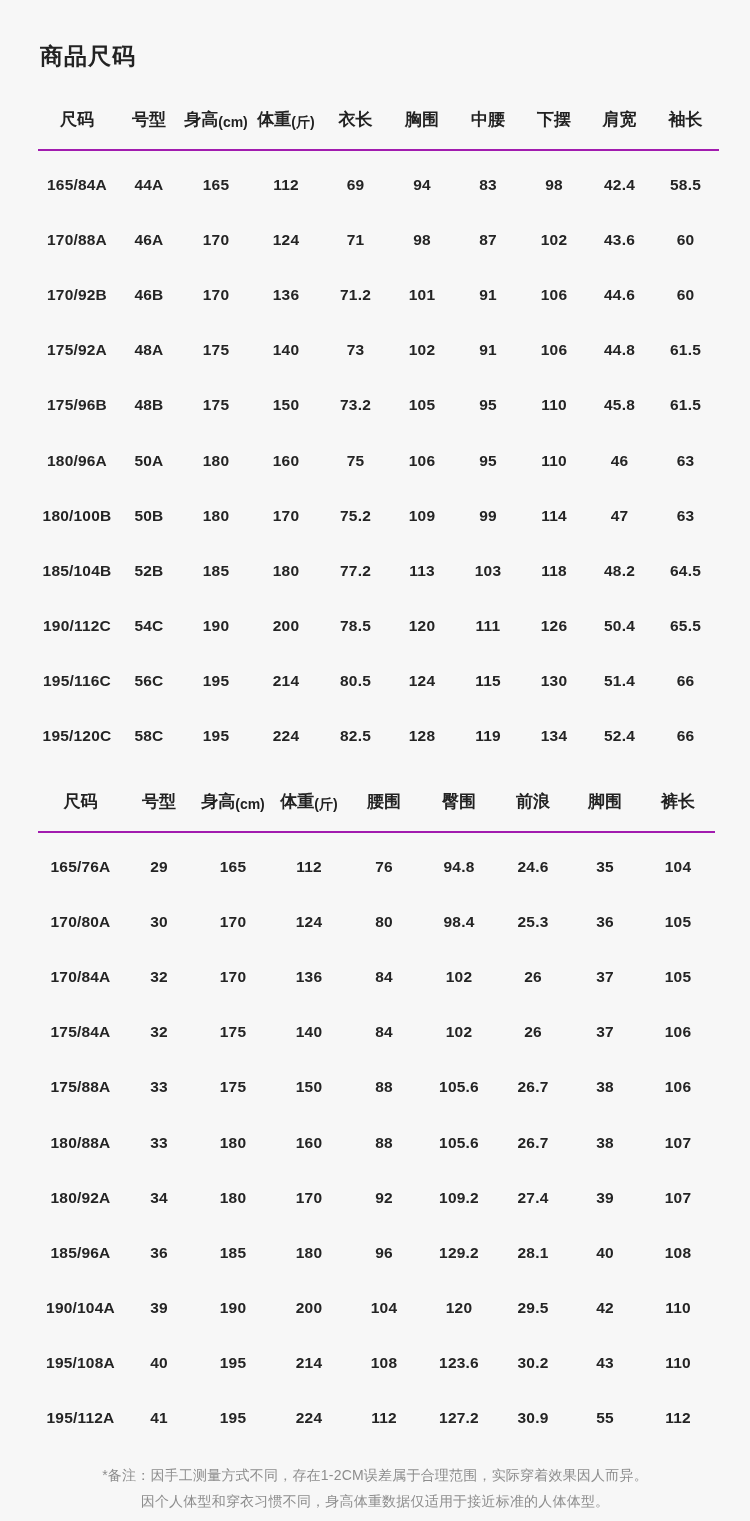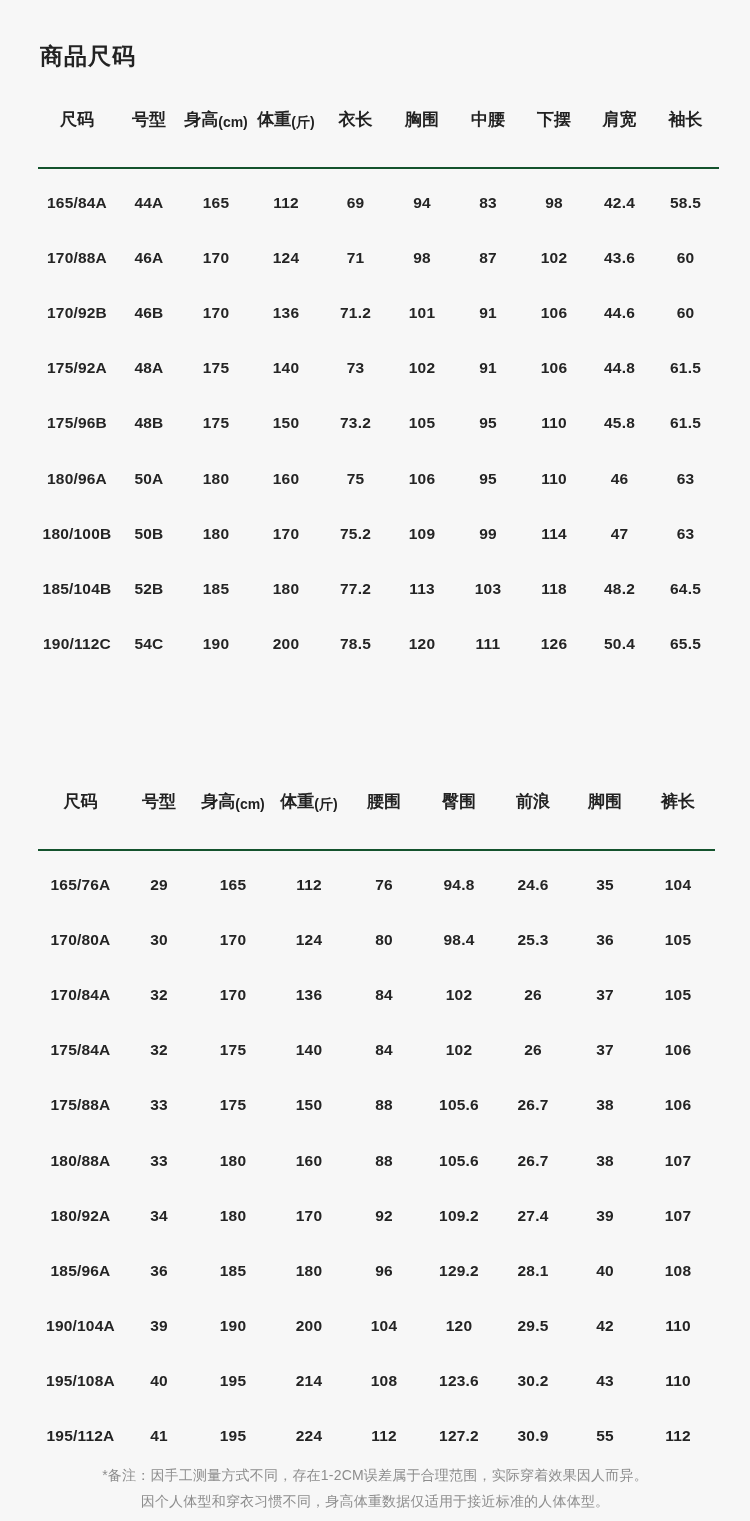--- a/index.html
+++ b/index.html
@@ -44,24 +44,24 @@
     border-collapse: collapse;
     table-layout: fixed;
   }
   .size-table.t1 { top: 108px; }
   .size-table.t2 { top: 790px; }
 
   .size-table thead th {
     font-size: 17px;
     font-weight: bold;
     color: #222;
-    padding: 0 0 36px 0;
+    padding: 0 0 18px 0;
     text-align: center;
     vertical-align: bottom;
-    border-bottom: 2px solid #14532d;
+    border-bottom: 2px solid #a21caf;
     white-space: nowrap;
   }
   .unit {
     font-size: 14px;
     font-weight: bold;
     vertical-align: baseline;
     position: relative;
     top: 2px;
     letter-spacing: 0;
   }
@@ -250,20 +250,44 @@
           <td>54C</td>
           <td>190</td>
           <td>200</td>
           <td>78.5</td>
           <td>120</td>
           <td>111</td>
           <td>126</td>
           <td>50.4</td>
           <td>65.5</td>
         </tr>
+        <tr>
+          <td>195/116C</td>
+          <td>56C</td>
+          <td>195</td>
+          <td>214</td>
+          <td>80.5</td>
+          <td>124</td>
+          <td>115</td>
+          <td>130</td>
+          <td>51.4</td>
+          <td>66</td>
+        </tr>
+        <tr>
+          <td>195/120C</td>
+          <td>58C</td>
+          <td>195</td>
+          <td>224</td>
+          <td>82.5</td>
+          <td>128</td>
+          <td>119</td>
+          <td>134</td>
+          <td>52.4</td>
+          <td>66</td>
+        </tr>
       </tbody>
   </table>
 
   <table class="size-table t2" id="table-bottom">
     <colgroup>
       <col class="d1">
         <col class="d2">
         <col class="d3">
         <col class="d4">
         <col class="d5">

